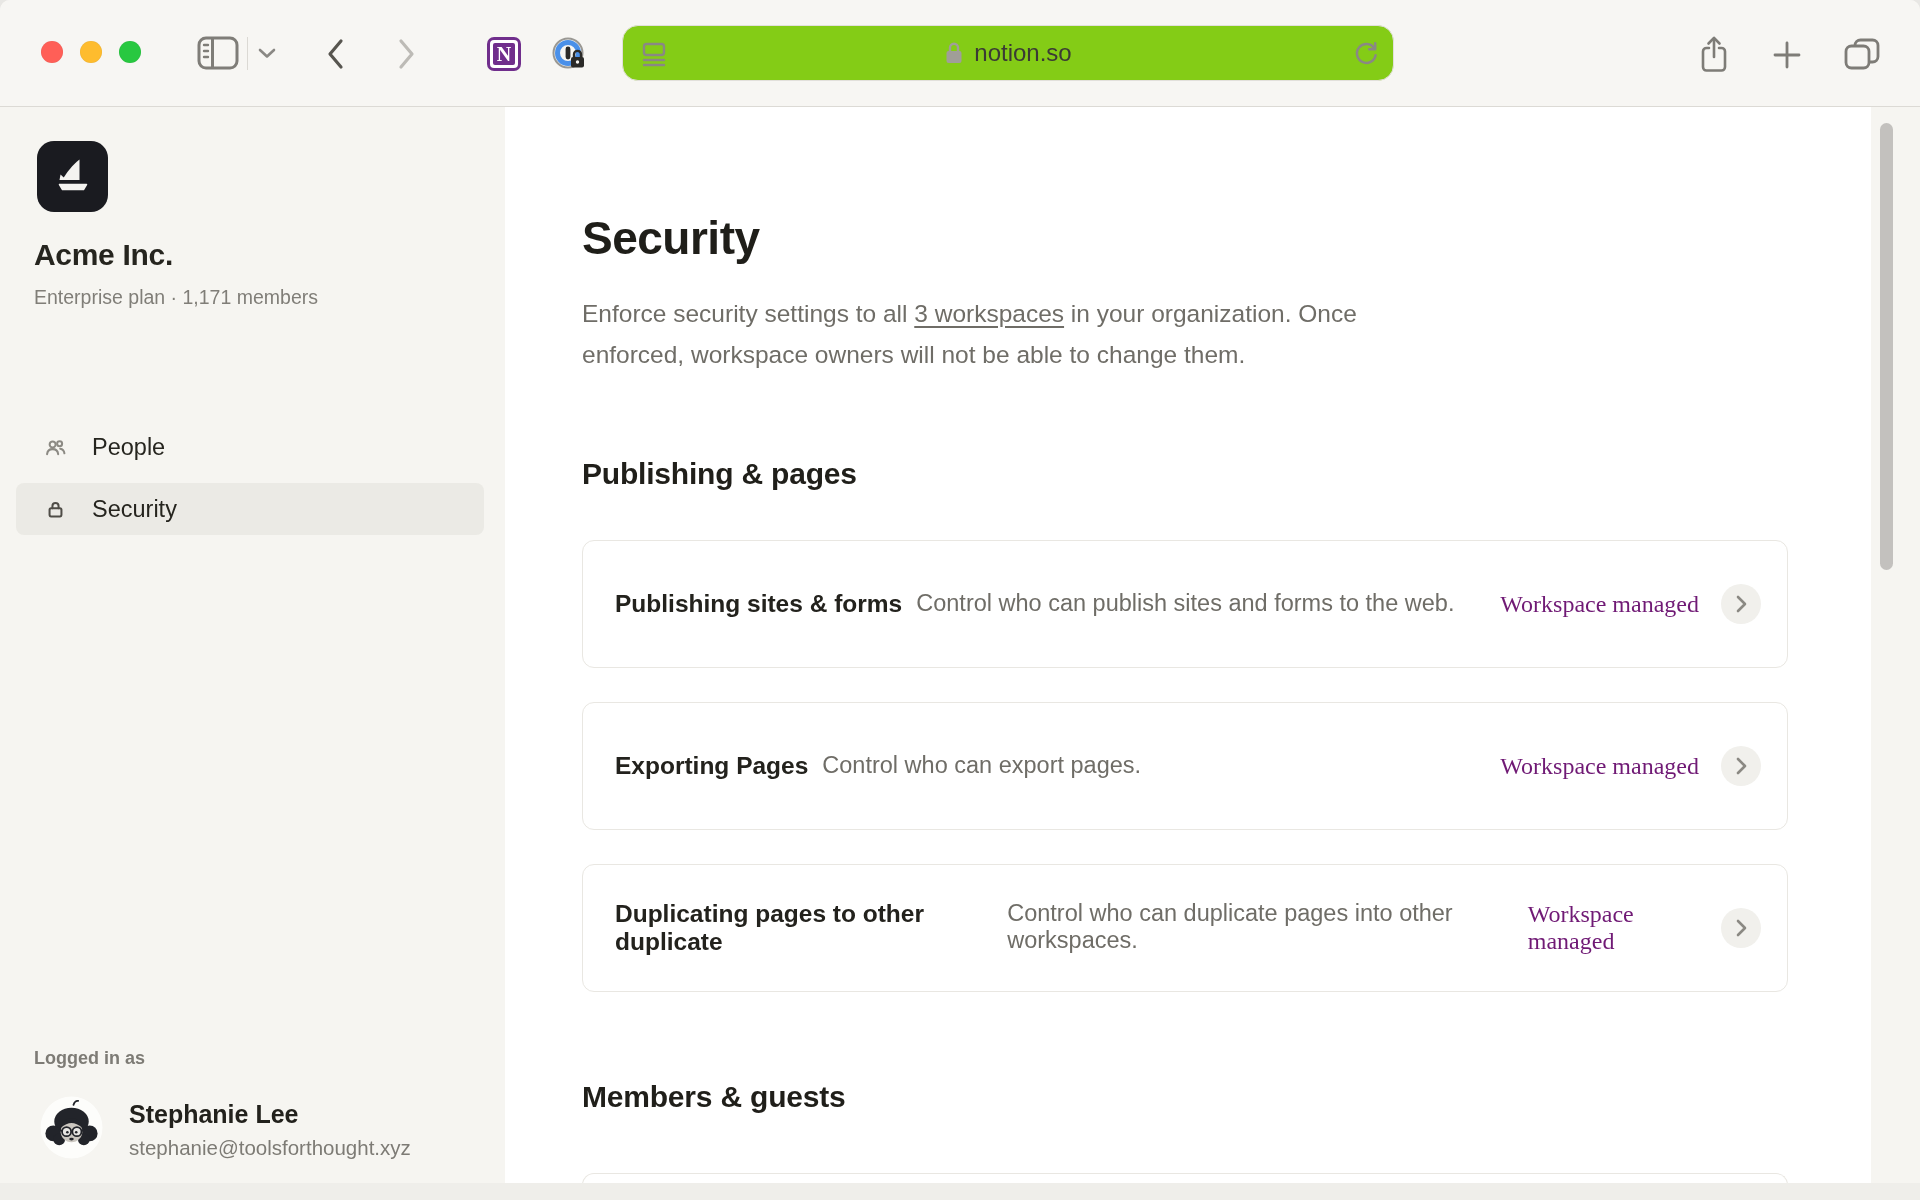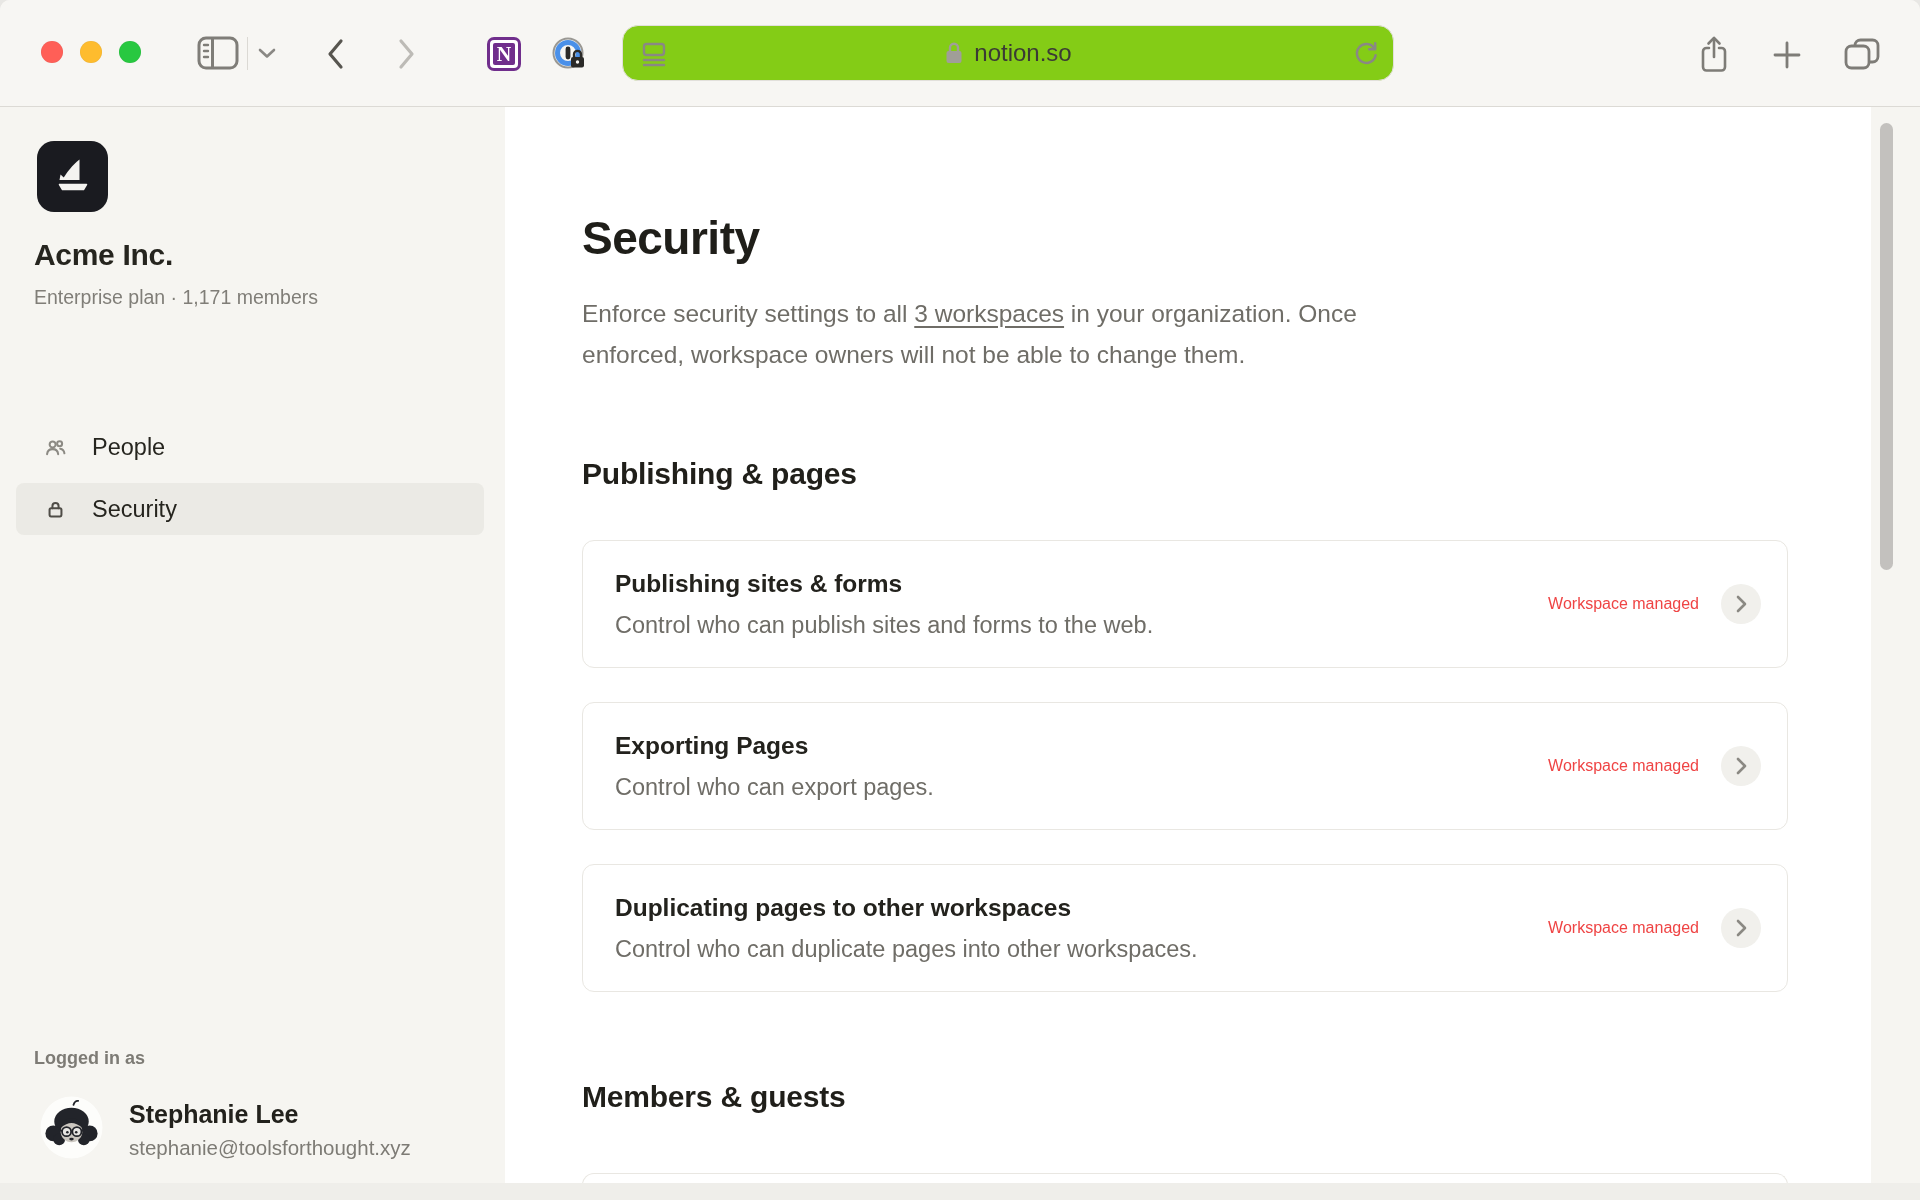--- a/index.html
+++ b/index.html
@@ -43,25 +43,25 @@
   .panel { position:absolute; left:505px; top:107px; width:1366px; height:1076px; background:#ffffff; overflow:hidden; }
   .h1 { position:absolute; left:77px; top:104px; font-size:46px; font-weight:700; color:#1f1e19; letter-spacing:-.5px; }
   .desc { position:absolute; left:77px; top:186px; width:1060px; font-size:24.5px; line-height:41px; color:#6f6d67; }
   .desc .lnk { text-decoration:underline; text-underline-offset:4px; cursor:pointer; }
   .h2 { position:absolute; left:77px; font-size:30px; font-weight:700; color:#201f1a; letter-spacing:-.2px; }
   .h2.pub { top:350px; }
   .h2.mem { top:973px; }
 
   .cards { position:absolute; left:77px; top:433px; width:1206px; display:flex; flex-direction:column; gap:34px; }
   .card { height:128px; background:#fff; border:1px solid #e9e7e2; border-radius:12px; display:flex; align-items:center; padding:0 26px 0 32px; cursor:default; }
-  .card-txt { display:flex; flex-direction:column; gap:14px; }
+  .card-txt { display:flex; flex-direction:row; gap:14px; }
   .card-title { font-size:24.5px; font-weight:600; color:#23221d; }
   .card-desc { font-size:23.5px; color:#6f6d67; }
   .card-right { margin-left:auto; display:flex; align-items:center; gap:22px; }
-  .card-status { font-size:16px; color:#ef4444; }
+  .card-status { font-size:24px; color:#701a75;font-family:Liberation Serif, serif; }
   .chev-circle { width:40px; height:40px; border-radius:50%; background:#f1f0ec; display:flex; align-items:center; justify-content:center; }
 
   .card-partial { position:absolute; left:77px; top:1066px; width:1206px; height:22px; background:#fff; border:1px solid #e9e7e2; border-bottom:none; border-radius:12px 12px 0 0; }
 
   
   .scroll-thumb { position:absolute; left:1880px; top:123px; width:13px; height:447px; border-radius:7px; background:#c3c1be; }
   .bottom-strip { position:absolute; left:0; bottom:0; width:1920px; height:17px; background:#efeeea; }
 </style>
 </head>
 <body>
@@ -258,21 +258,21 @@
           <span class="chev-circle">
             <svg width="40" height="40" viewBox="0 0 40 40">
               <polyline points="17,13 24,20 17,27" fill="none" stroke="#8b8983" stroke-width="2.6" stroke-linecap="round" stroke-linejoin="round"></polyline>
             </svg>
           </span>
         </div>
       </div>
 
       <div class="card">
         <div class="card-txt">
-          <div class="card-title">Duplicating pages to other workspaces</div>
+          <div class="card-title">Duplicating pages to other duplicate</div>
           <div class="card-desc">Control who can duplicate pages into other workspaces.</div>
         </div>
         <div class="card-right">
           <span class="card-status">Workspace managed</span>
           <span class="chev-circle">
             <svg width="40" height="40" viewBox="0 0 40 40">
               <polyline points="17,13 24,20 17,27" fill="none" stroke="#8b8983" stroke-width="2.6" stroke-linecap="round" stroke-linejoin="round"></polyline>
             </svg>
           </span>
         </div>

